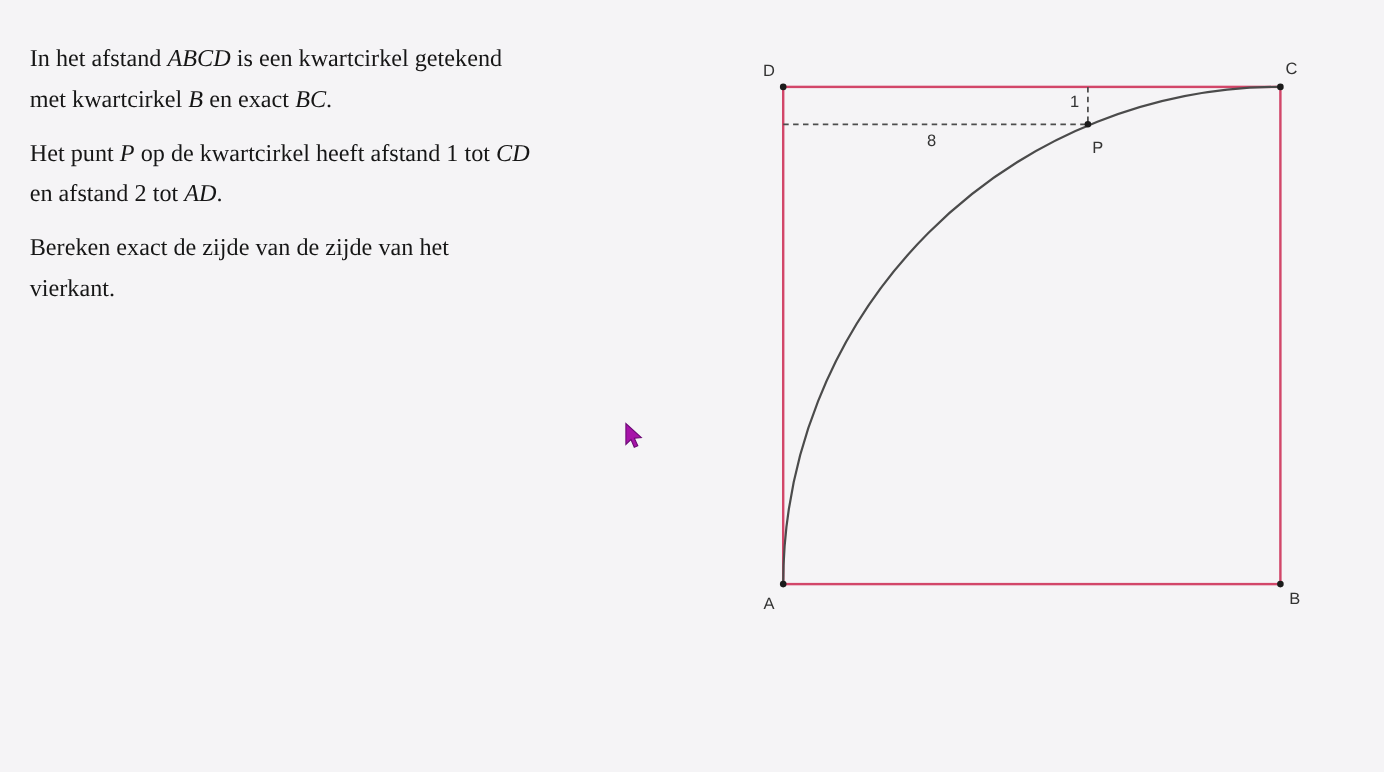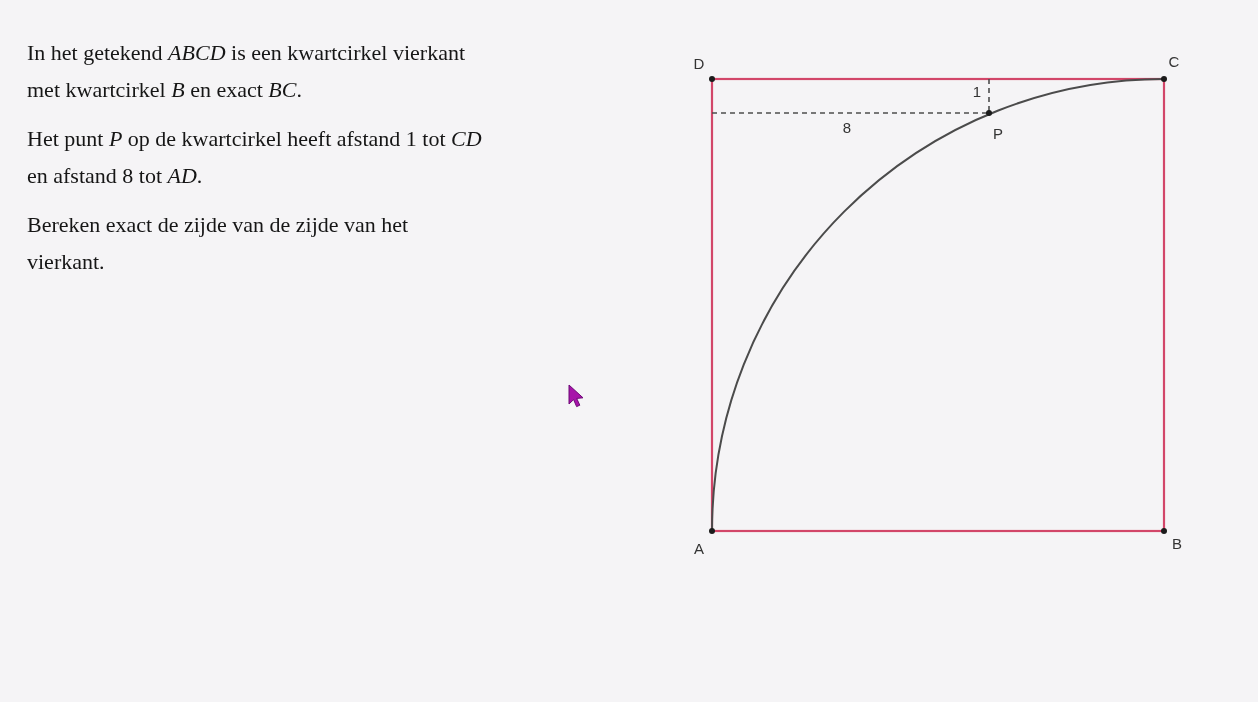--- a/index.html
+++ b/index.html
@@ -46,26 +46,26 @@
     height: 28px;
   }
 </style>
 </head>
 <body>
 
 <div class="stage">
 
   <div class="problem-text">
     <p>
-      <span class="line"><span>In het getekend </span><span class="math-var">ABCD</span><span> is een kwartcirkel vierkant</span></span>
+      <span class="line"><span>In het afstand </span><span class="math-var">ABCD</span><span> is een kwartcirkel getekend</span></span>
       <span class="line"><span>met kwartcirkel </span><span class="math-var">B</span><span> en exact </span><span class="math-var">BC</span><span>.</span></span>
     </p>
     <p>
       <span class="line"><span>Het punt </span><span class="math-var">P</span><span> op de kwartcirkel heeft afstand 1 tot </span><span class="math-var">CD</span></span>
-      <span class="line"><span>en afstand 8 tot </span><span class="math-var">AD</span><span>.</span></span>
+      <span class="line"><span>en afstand 2 tot </span><span class="math-var">AD</span><span>.</span></span>
     </p>
     <p>
       <span class="line"><span>Bereken exact de zijde van de zijde van het</span></span>
       <span class="line"><span>vierkant.</span></span>
     </p>
   </div>
 
   <svg class="diagram-svg" viewBox="0 0 1258 702">
 
     <rect x="712" y="79" width="452" height="452" fill="none" stroke-width="2.2" stroke="#d24669"></rect>

